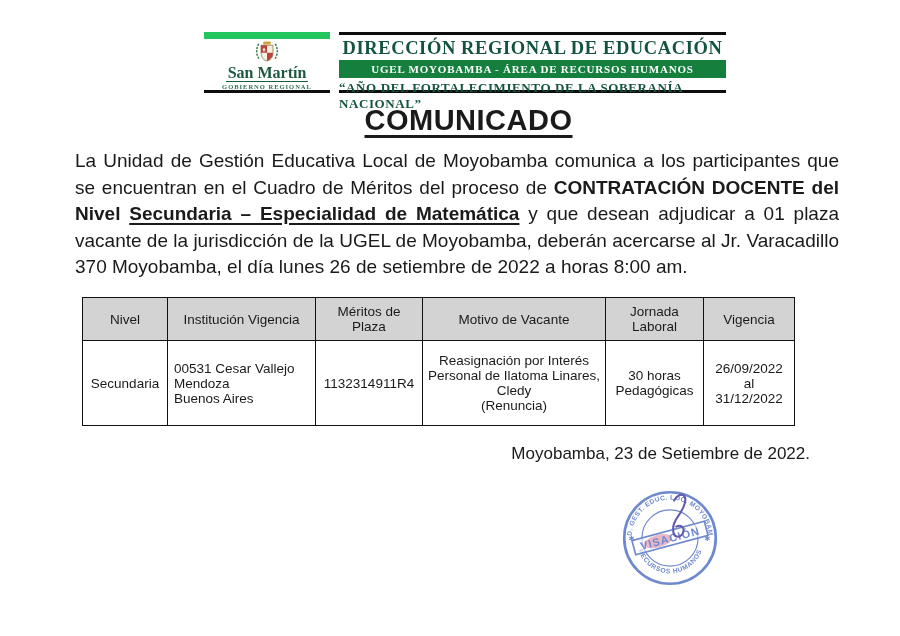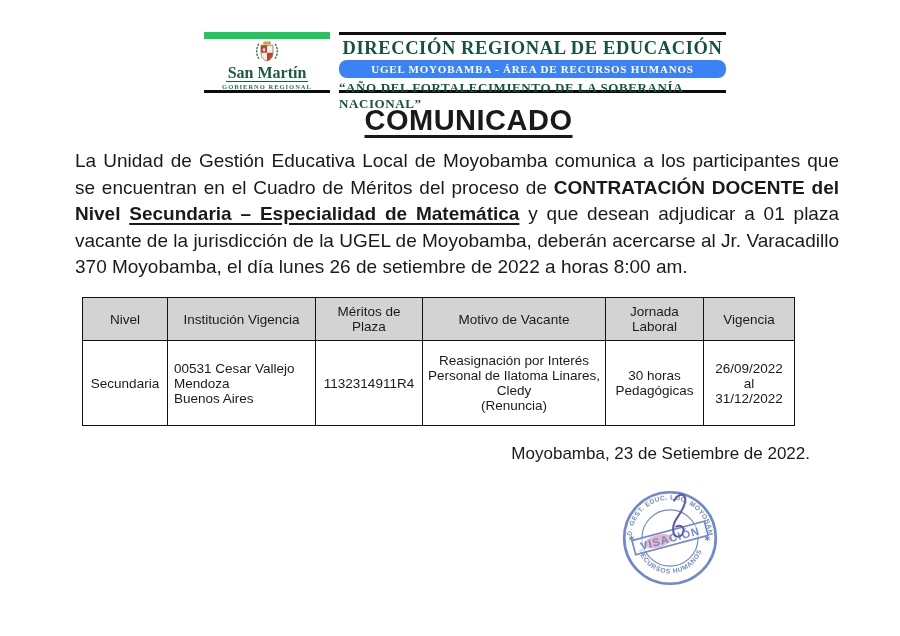--- a/index.html
+++ b/index.html
@@ -26,23 +26,23 @@
   }
   .org-box {
     flex:1; height:100%; border-top:3px solid #0d0d0d; border-bottom:3px solid #0d0d0d;
     display:flex; flex-direction:column; align-items:center; padding-top:3px;
   }
   .org-title {
     font-family:"Liberation Serif", serif; font-weight:bold; font-size:18.5px; color:#14543f;
     letter-spacing:0.6px; line-height:21px;
   }
   .org-banner {
-    width:100%; background:#3b82f6; color:#ffffff; text-align:center;
+    width:100%; background:#15803d; color:#ffffff; text-align:center;
     font-family:"Liberation Serif", serif; font-weight:bold; font-size:11px; letter-spacing:0.8px;
-    padding:3px 0 3px 0; margin-top:1px;border-radius:8px;
+    padding:3px 0 3px 0; margin-top:1px;
   }
   .org-motto {
     font-family:"Liberation Serif", serif; font-weight:bold; font-size:13px; color:#14543f;
     letter-spacing:0.6px; margin-top:2px;
   }
   
   .doc-title {
     position:absolute; top:104px; left:0; width:100%; text-align:center;
     font-size:29px; font-weight:bold; letter-spacing:0.5px;padding-left:37px;
   }

